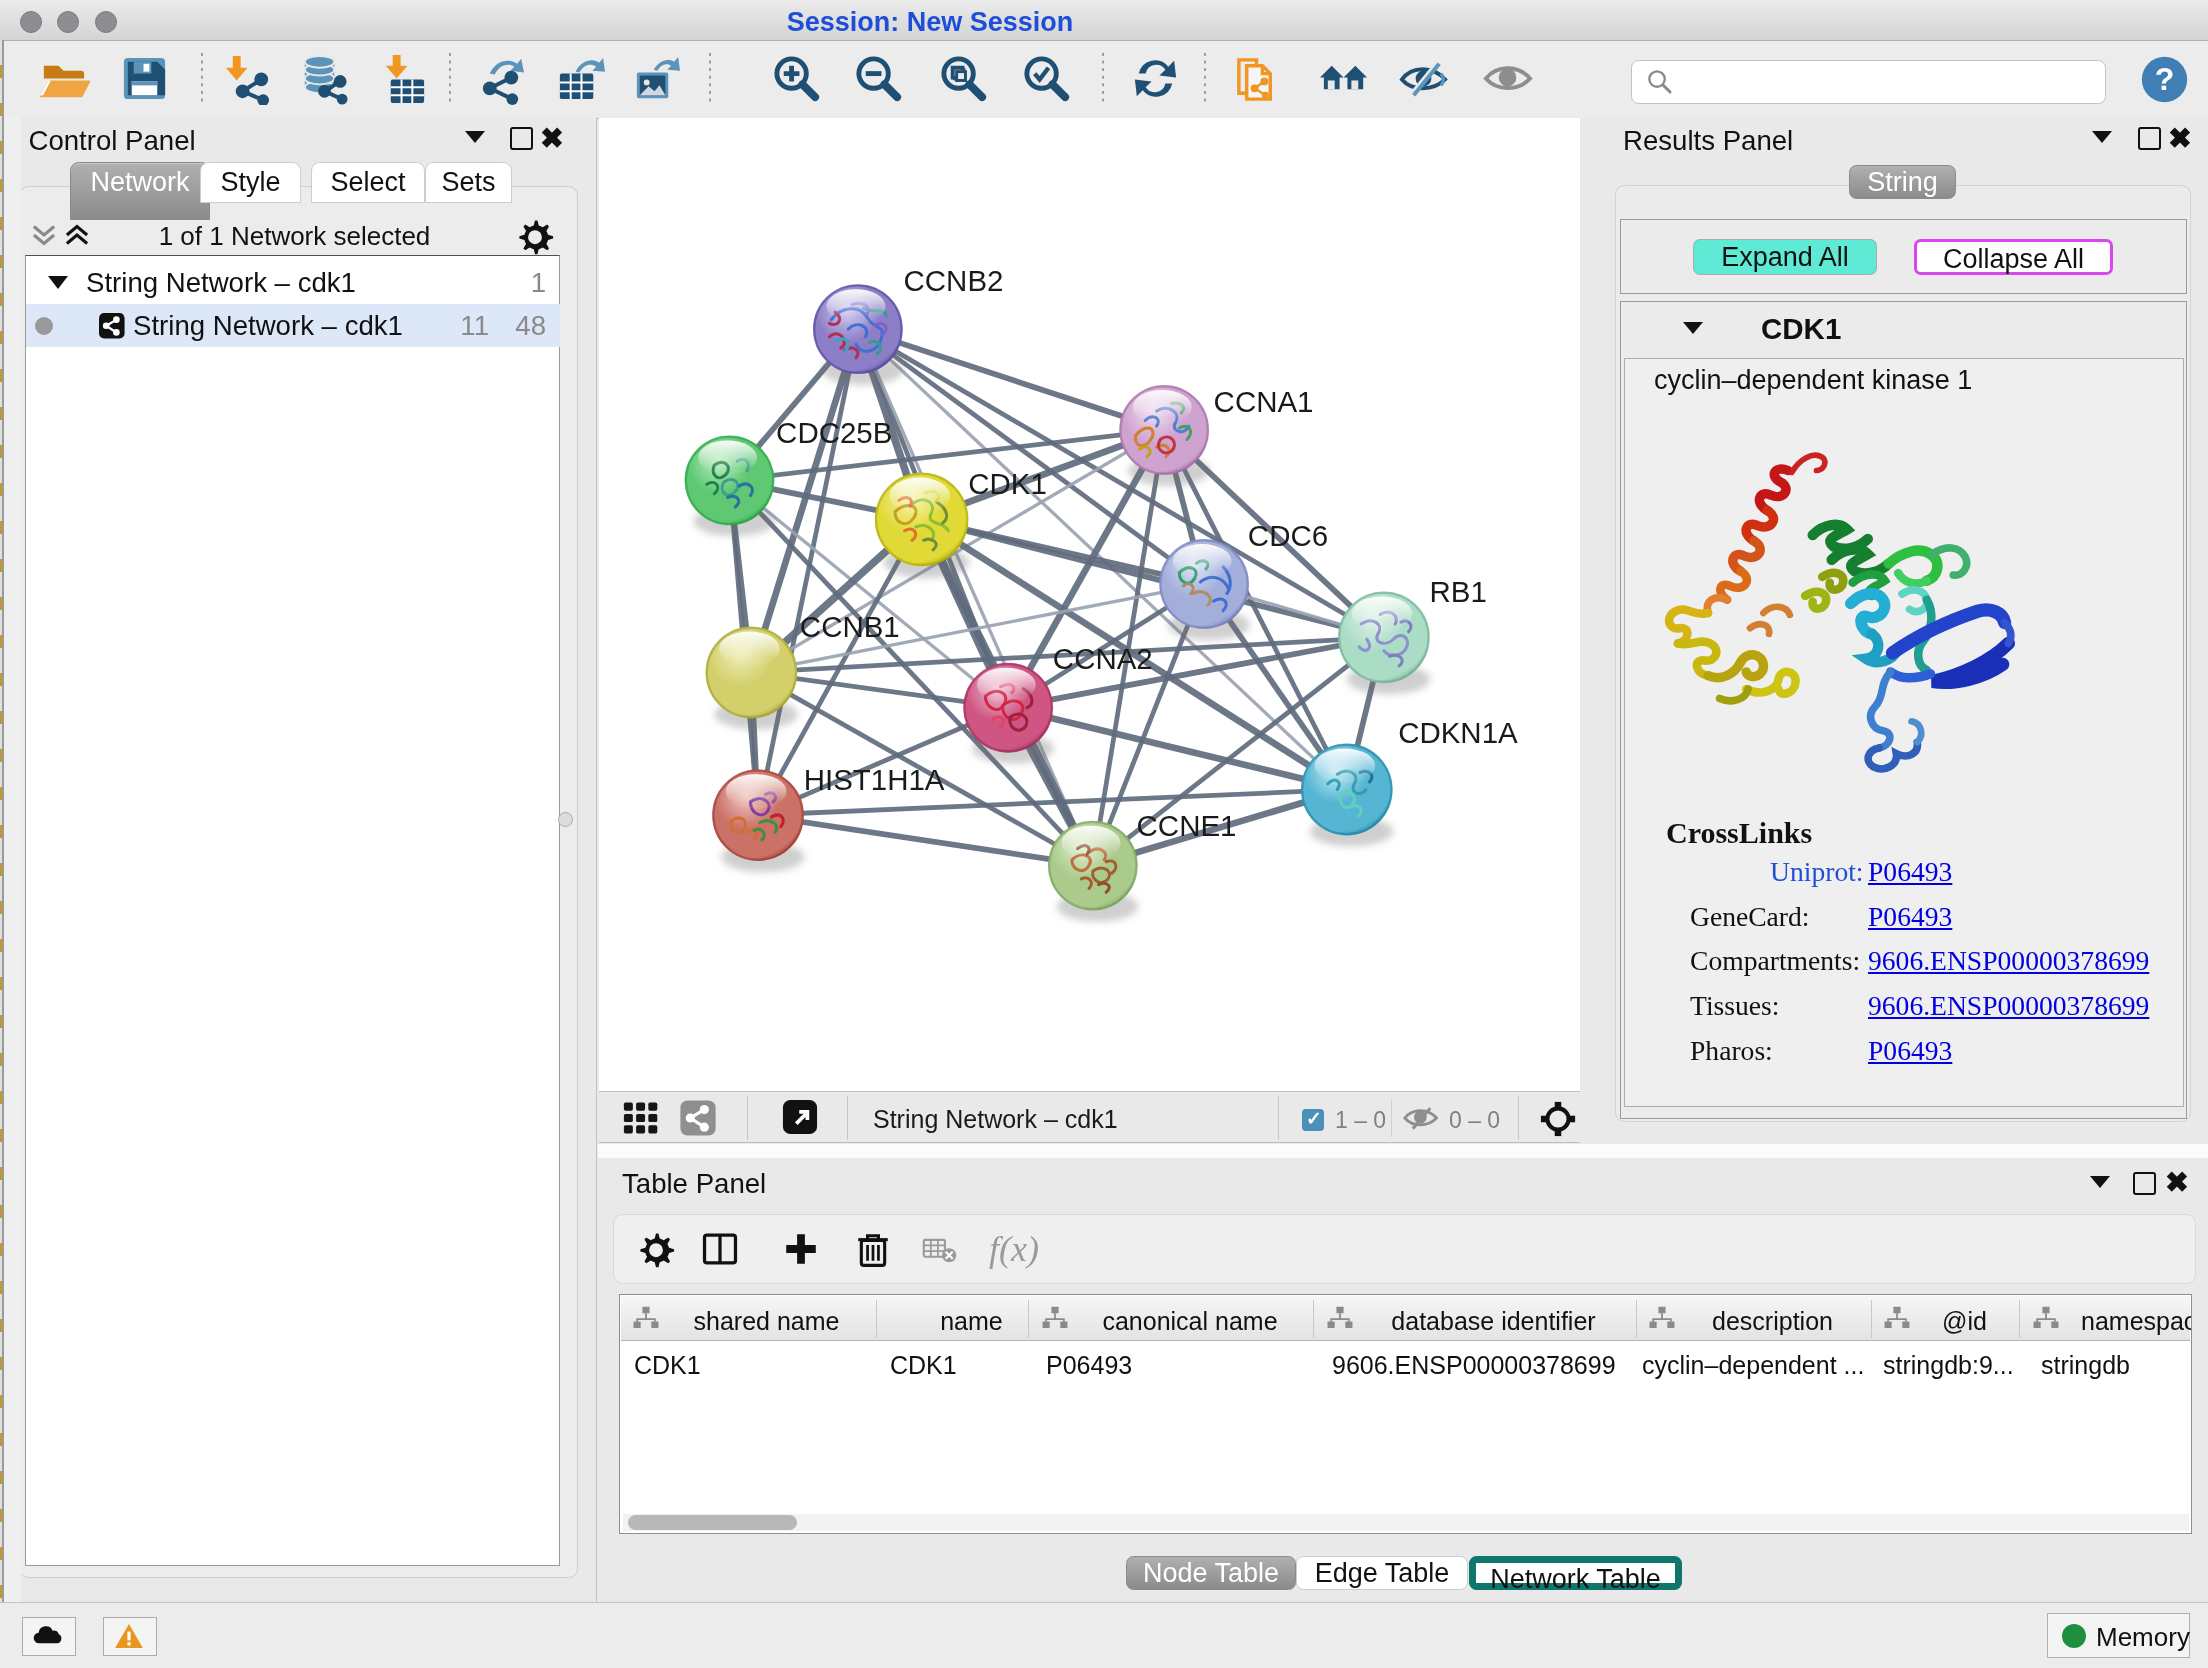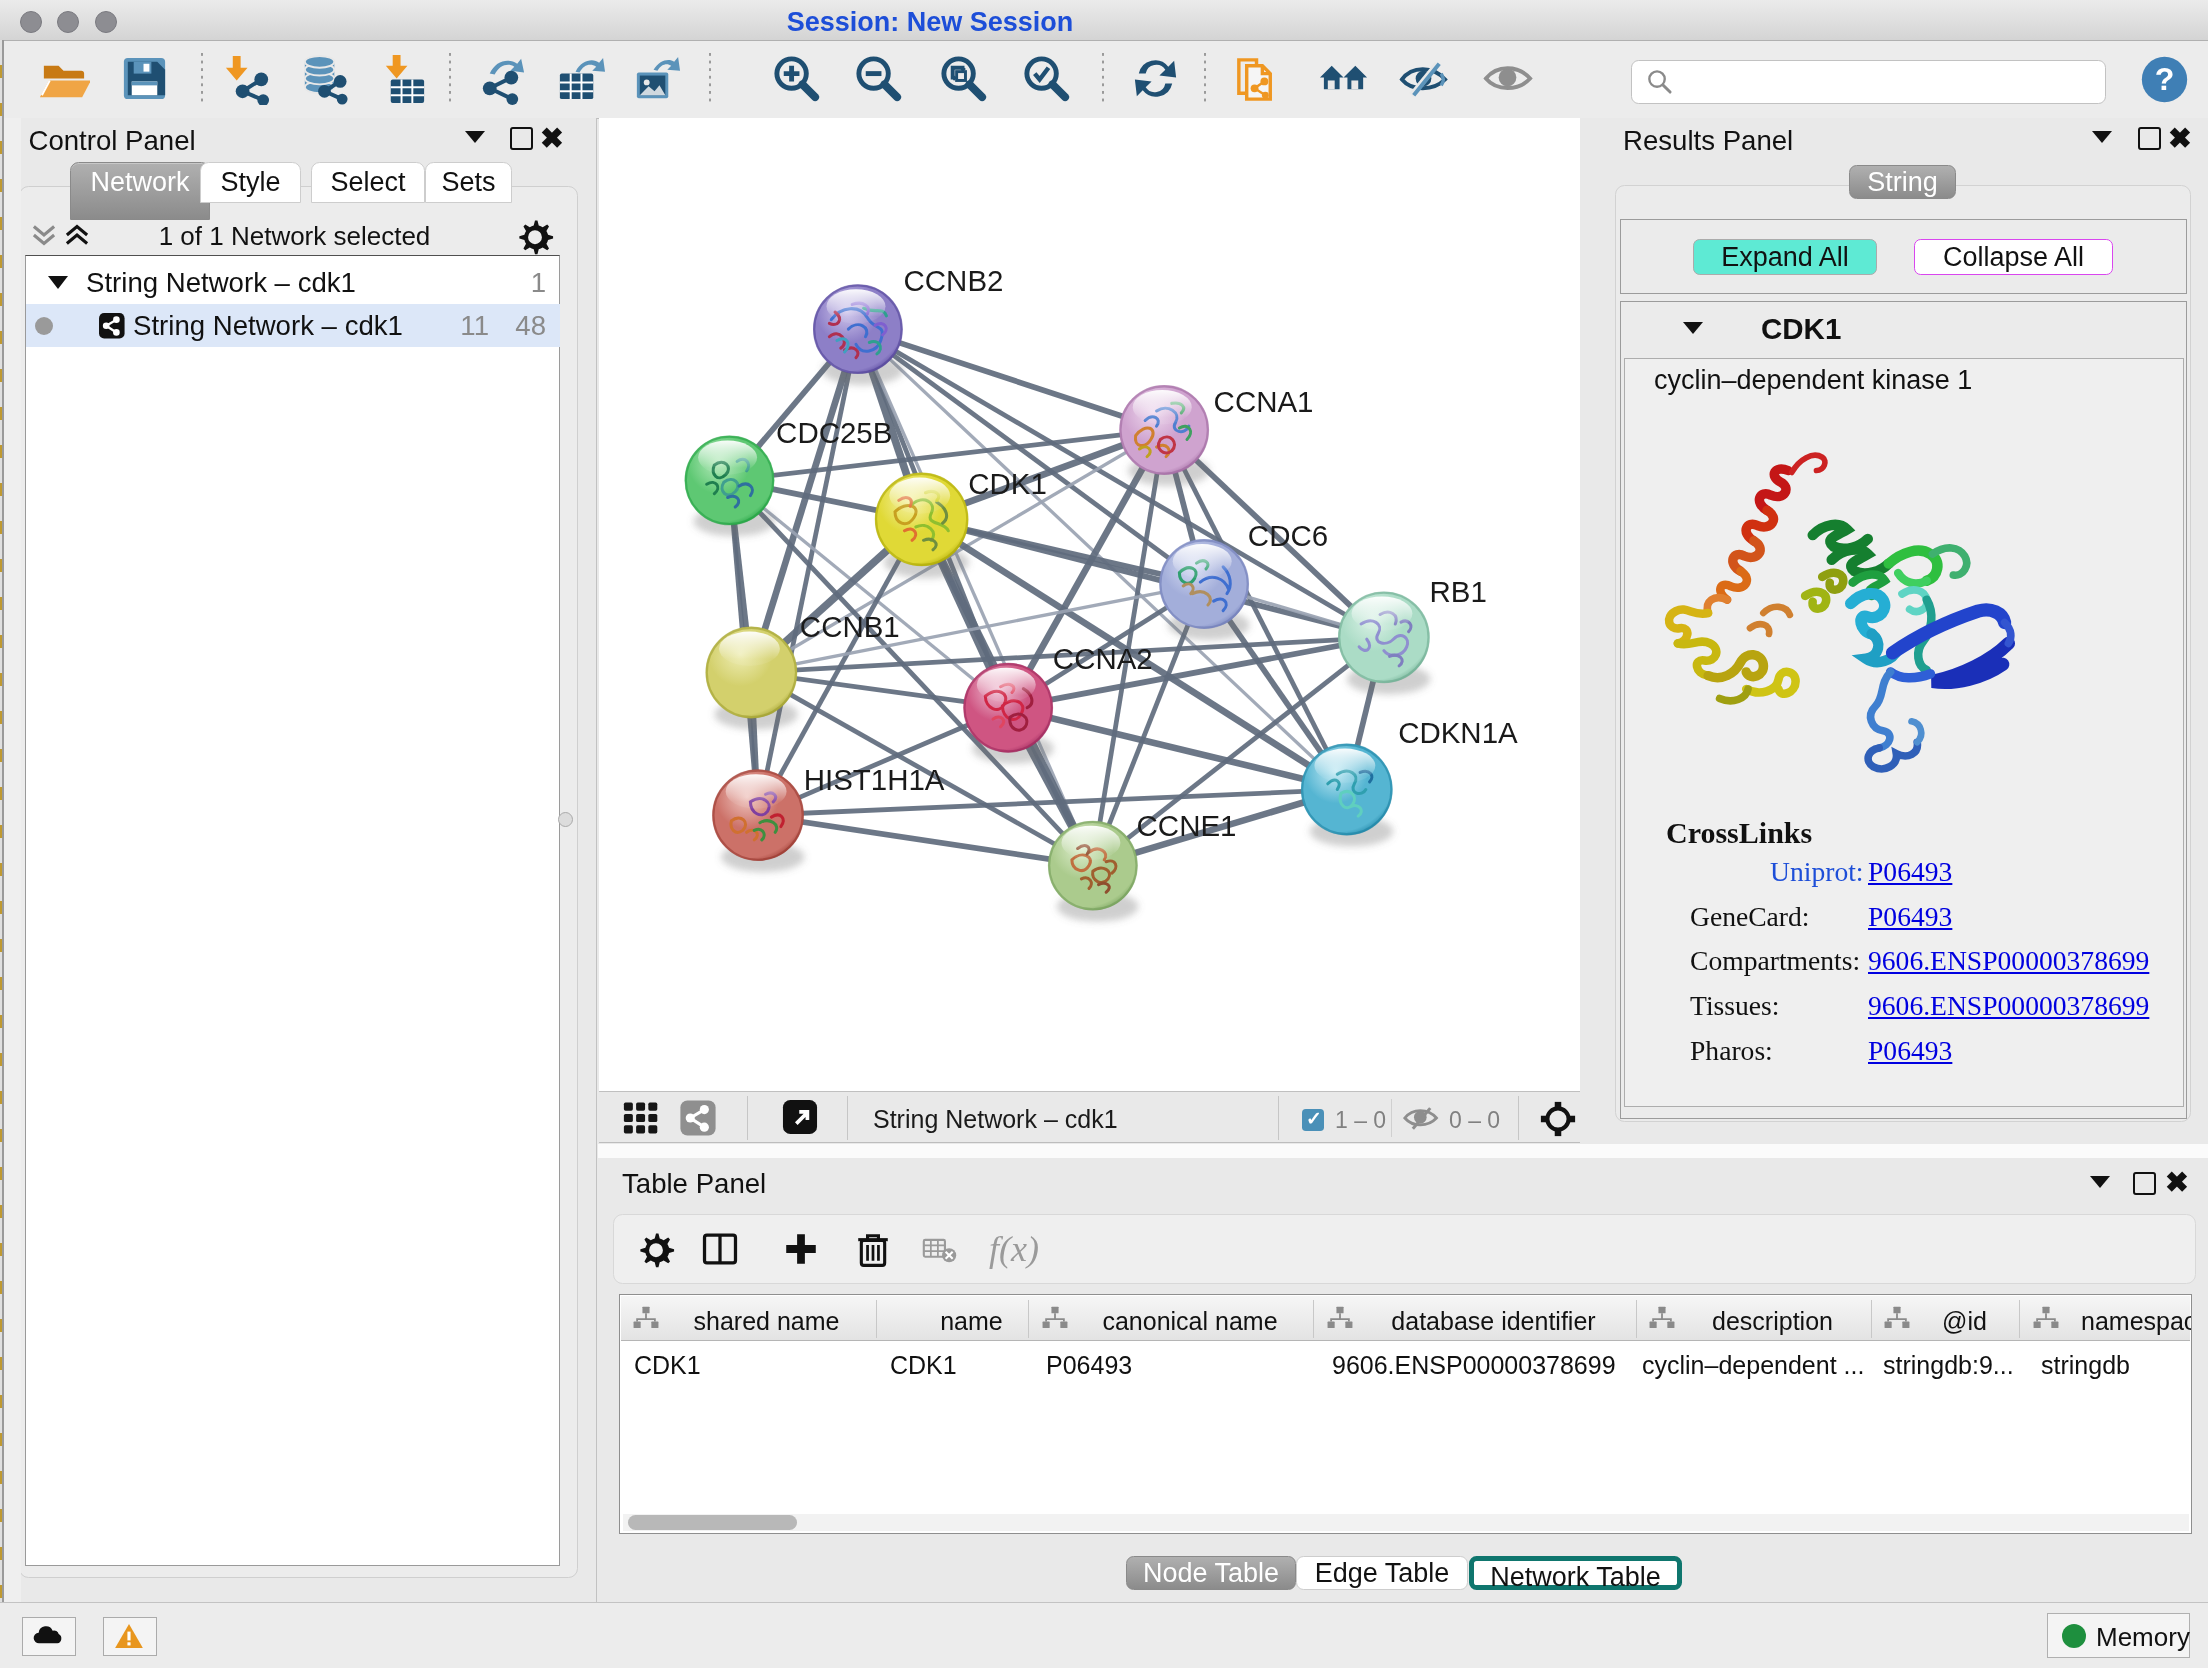--- a/index.html
+++ b/index.html
@@ -550,21 +550,21 @@
     <div style="position:absolute;left:598px;top:1144px;width:1610px;height:14.3px;background:#fbfbfb"></div>
     <div style="position:absolute;left:1580px;top:118px;width:629px;height:1026px;background:#e9e9e9"></div>
     <div style="position:absolute;left:1623px;top:125px;font:27.6px 'Liberation Sans', sans-serif;color:#111">Results Panel</div>
     <div style="position:absolute;left:2092px;top:131px;width:0;height:0;border-left:10.5px solid transparent;border-right:10.5px solid transparent;border-top:12.4px solid #111"></div>
     <div style="position:absolute;left:2138px;top:127px;width:19px;height:19px;border:2.9px solid #111;border-radius:2.9px"></div>
     <div style="position:absolute;left:2168px;top:122px;font:bold 28.5px 'Liberation Sans', sans-serif;color:#111">✖</div>
     <div style="position:absolute;left:1615px;top:185px;width:576px;height:937px;background:#ebebeb;border:1px solid #d2d2d2;border-radius:9.5px;box-sizing:border-box"></div>
     <div style="position:absolute;left:1849px;top:165px;width:107px;height:34px;background:linear-gradient(#b0b0b0,#8b8b8b);border:1px solid #8a8a8a;border-radius:7.6px;box-sizing:border-box;text-align:center;font:27px 'Liberation Sans', sans-serif;line-height:32px;color:#fff">String</div>
     <div style="position:absolute;left:1620px;top:219px;width:567px;height:75px;border:1.9px solid #9b9b9b;box-sizing:border-box"></div>
     <div style="position:absolute;left:1693px;top:239px;width:184px;height:36px;background:#5eead4;border:1px solid #ababab;border-radius:6.7px;box-sizing:border-box;text-align:center;font:27px 'Liberation Sans', sans-serif;line-height:34px;color:#111">Expand All</div>
-    <div style="position:absolute;left:1914px;top:239px;width:199px;height:36px;background:#fff;border:1px solid #d946ef;border-radius:6.7px;box-sizing:border-box;text-align:center;font:27px 'Liberation Sans', sans-serif;line-height:34px;color:#111">Collapse All</div>
+    <div style="position:absolute;left:1914px;top:239px;width:199px;height:36px;background:#fff;border:3px solid #d946ef;border-radius:6.7px;box-sizing:border-box;text-align:center;font:27px 'Liberation Sans', sans-serif;line-height:34px;color:#111">Collapse All</div>
     <div style="position:absolute;left:1620px;top:301px;width:567px;height:818px;border:1.9px solid #9b9b9b;background:#ebebeb;box-sizing:border-box"></div>
     <div style="position:absolute;left:1683px;top:322px;width:0;height:0;border-left:10.5px solid transparent;border-right:10.5px solid transparent;border-top:12.4px solid #111"></div>
     <div style="position:absolute;left:1761px;top:312px;font:bold 29.5px 'Liberation Sans', sans-serif;color:#111">CDK1</div>
     <div style="position:absolute;left:1624px;top:358px;width:560px;height:749px;border:1px solid #adadad;background:#efefef;box-sizing:border-box"></div>
     <div style="position:absolute;left:1654px;top:365px;font:27px 'Liberation Sans', sans-serif;color:#111">cyclin–dependent kinase 1</div>
     <svg style="position:absolute;left:1636px;top:442px" width="418" height="342" viewBox="0 0 440 360">
 <g fill="none" stroke-linecap="round">
 <path d="M160 30 C146 24 140 36 152 42 C164 48 156 62 142 56 C130 50 124 64 138 72" stroke="#c41616" stroke-width="10"></path>
 <path d="M138 72 C152 80 142 94 128 88 C116 82 110 96 124 104" stroke="#d03010" stroke-width="10"></path>
 <path d="M124 104 C138 112 128 126 114 120 C102 114 96 128 110 136" stroke="#d2541a" stroke-width="10"></path>
@@ -707,21 +707,21 @@
     <div style="position:absolute;left:890px;top:1351px;font:25px 'Liberation Sans', sans-serif;color:#111;white-space:nowrap">CDK1</div>
     <div style="position:absolute;left:1046px;top:1351px;font:25px 'Liberation Sans', sans-serif;color:#111;white-space:nowrap">P06493</div>
     <div style="position:absolute;left:1332px;top:1351px;font:25px 'Liberation Sans', sans-serif;color:#111;white-space:nowrap">9606.ENSP00000378699</div>
     <div style="position:absolute;left:1642px;top:1351px;font:25px 'Liberation Sans', sans-serif;color:#111;white-space:nowrap">cyclin–dependent ...</div>
     <div style="position:absolute;left:1883px;top:1351px;font:25px 'Liberation Sans', sans-serif;color:#111;white-space:nowrap">stringdb:9...</div>
     <div style="position:absolute;left:2041px;top:1351px;font:25px 'Liberation Sans', sans-serif;color:#111;white-space:nowrap">stringdb</div>
     <div style="position:absolute;left:623px;top:1514px;width:1566px;height:17px;background:#f2f2f2"></div>
     <div style="position:absolute;left:628px;top:1515px;width:169px;height:15px;background:#b8b8b8;border-radius:7.6px"></div>
     <div style="position:absolute;left:1126px;top:1556px;width:170px;height:34px;background:linear-gradient(#b0b0b0,#8b8b8b);color:#fff;border:1px solid #8a8a8a;border-radius:7.6px;box-sizing:border-box;text-align:center;font:27px 'Liberation Sans', sans-serif;line-height:32px">Node Table</div>
     <div style="position:absolute;left:1296px;top:1556px;width:172px;height:34px;background:#fff;color:#111;border:1px solid #cdcdcd;border-radius:7.6px;box-sizing:border-box;text-align:center;font:27px 'Liberation Sans', sans-serif;line-height:32px">Edge Table</div>
-    <div style="position:absolute;left:1469px;top:1556px;width:213px;height:34px;background:#fff;color:#111;border:5px solid #0f766e;border-radius:7.6px;box-sizing:border-box;text-align:center;font:27px 'Liberation Sans', sans-serif;line-height:32px">Network Table</div>
+    <div style="position:absolute;left:1469px;top:1556px;width:213px;height:34px;background:#fff;color:#111;border:7px solid #0f766e;border-radius:7.6px;box-sizing:border-box;text-align:center;font:27px 'Liberation Sans', sans-serif;line-height:32px">Network Table</div>
     <div style="position:absolute;left:0;top:1602px;width:2208px;height:67px;background:#ececec;border-top:1px solid #c3c3c3;box-sizing:border-box"></div>
     <div style="position:absolute;left:22px;top:1617px;width:54px;height:39px;background:#f4f4f4;border:1.9px solid #ababab;box-sizing:border-box"></div>
     <svg style="position:absolute;left:30px;top:1618px;" width="36" height="36" viewBox="0 0 54 54">
       <path fill="#111" d="M14 38 a8 8 0 0 1 -1-16 a11 11 0 0 1 21-3 a7 7 0 0 1 9 5 a7.5 7.5 0 0 1 -2 14 z"></path>
     </svg>
     <div style="position:absolute;left:103px;top:1617px;width:54px;height:39px;background:#f4f4f4;border:1.9px solid #ababab;box-sizing:border-box"></div>
     <svg style="position:absolute;left:112px;top:1619px;" width="34" height="34" viewBox="0 0 54 54">
       <path d="M27 8 L49 46 h-44 z" fill="#e8961e"></path>
       <rect x="24.5" y="20" width="5" height="14" fill="#fff"></rect>
       <rect x="24.5" y="37" width="5" height="5" fill="#fff"></rect>

